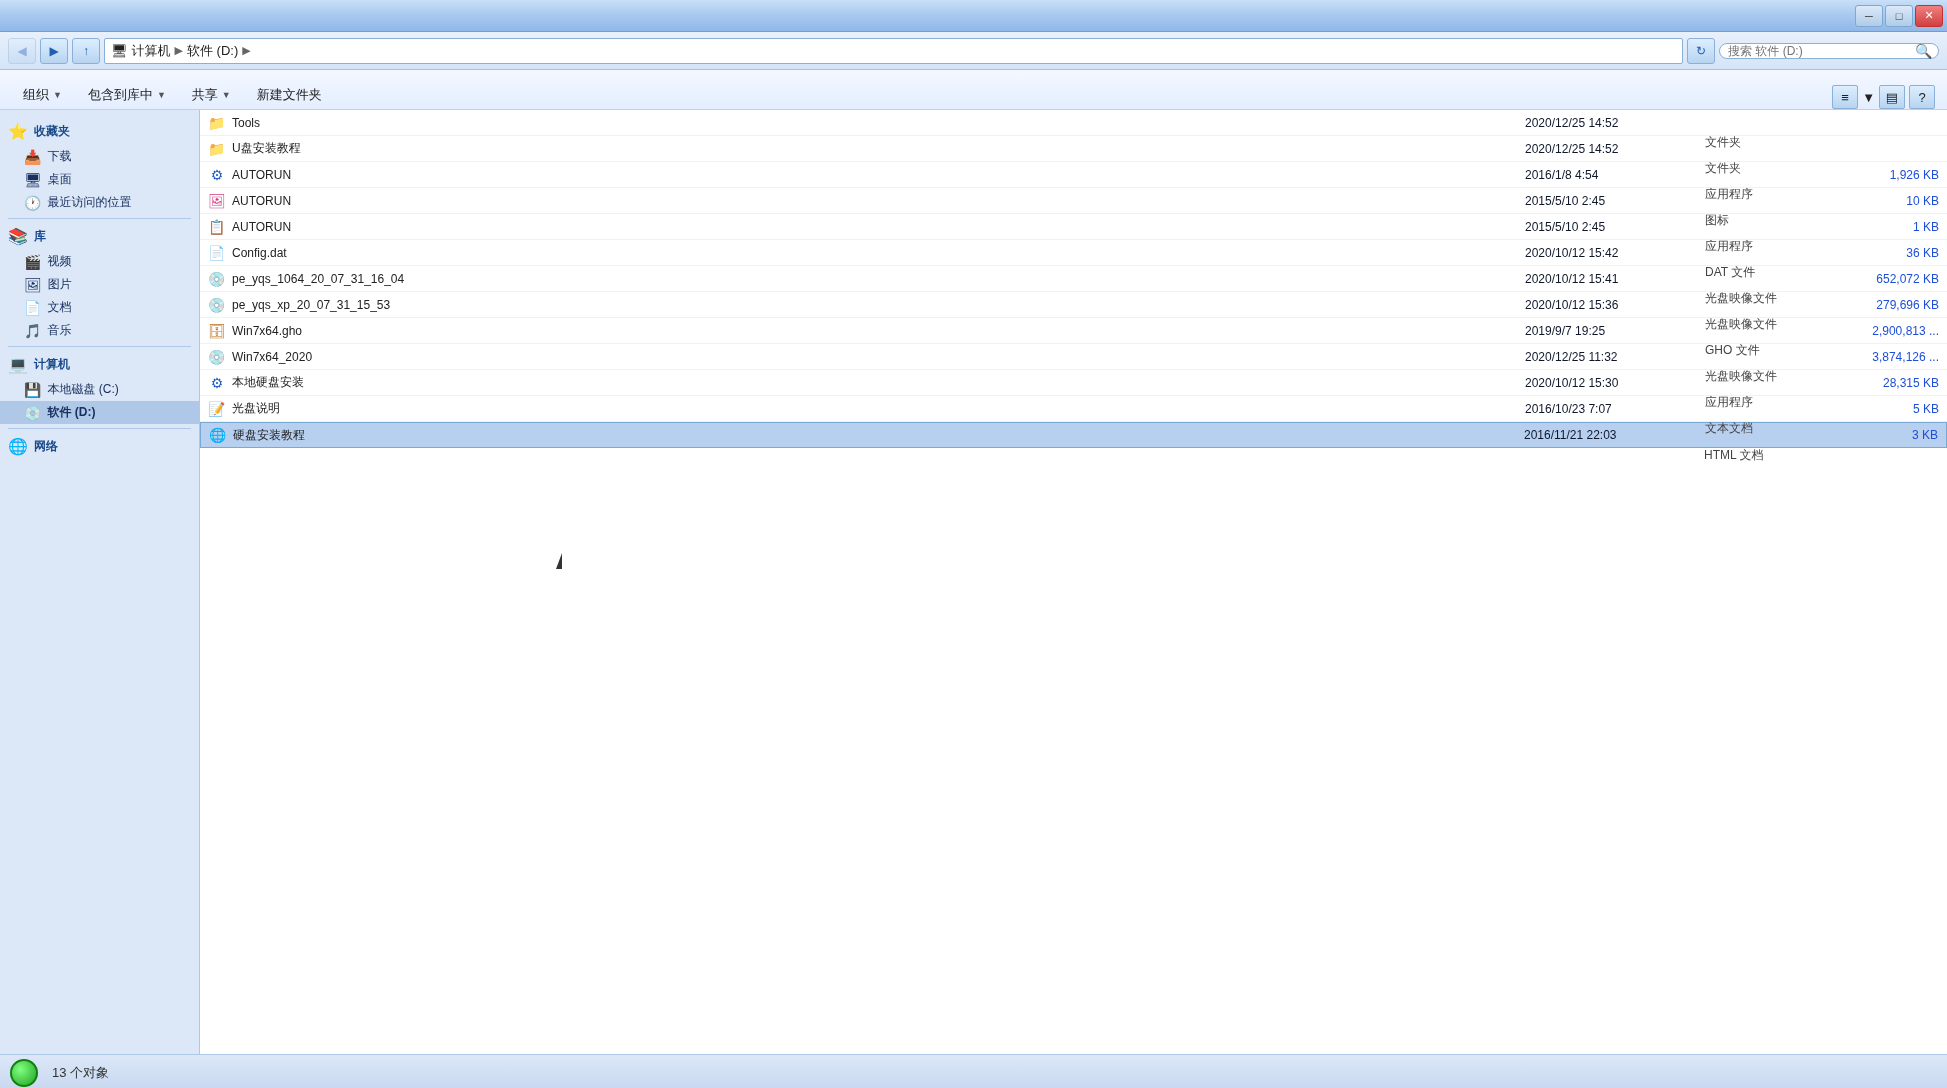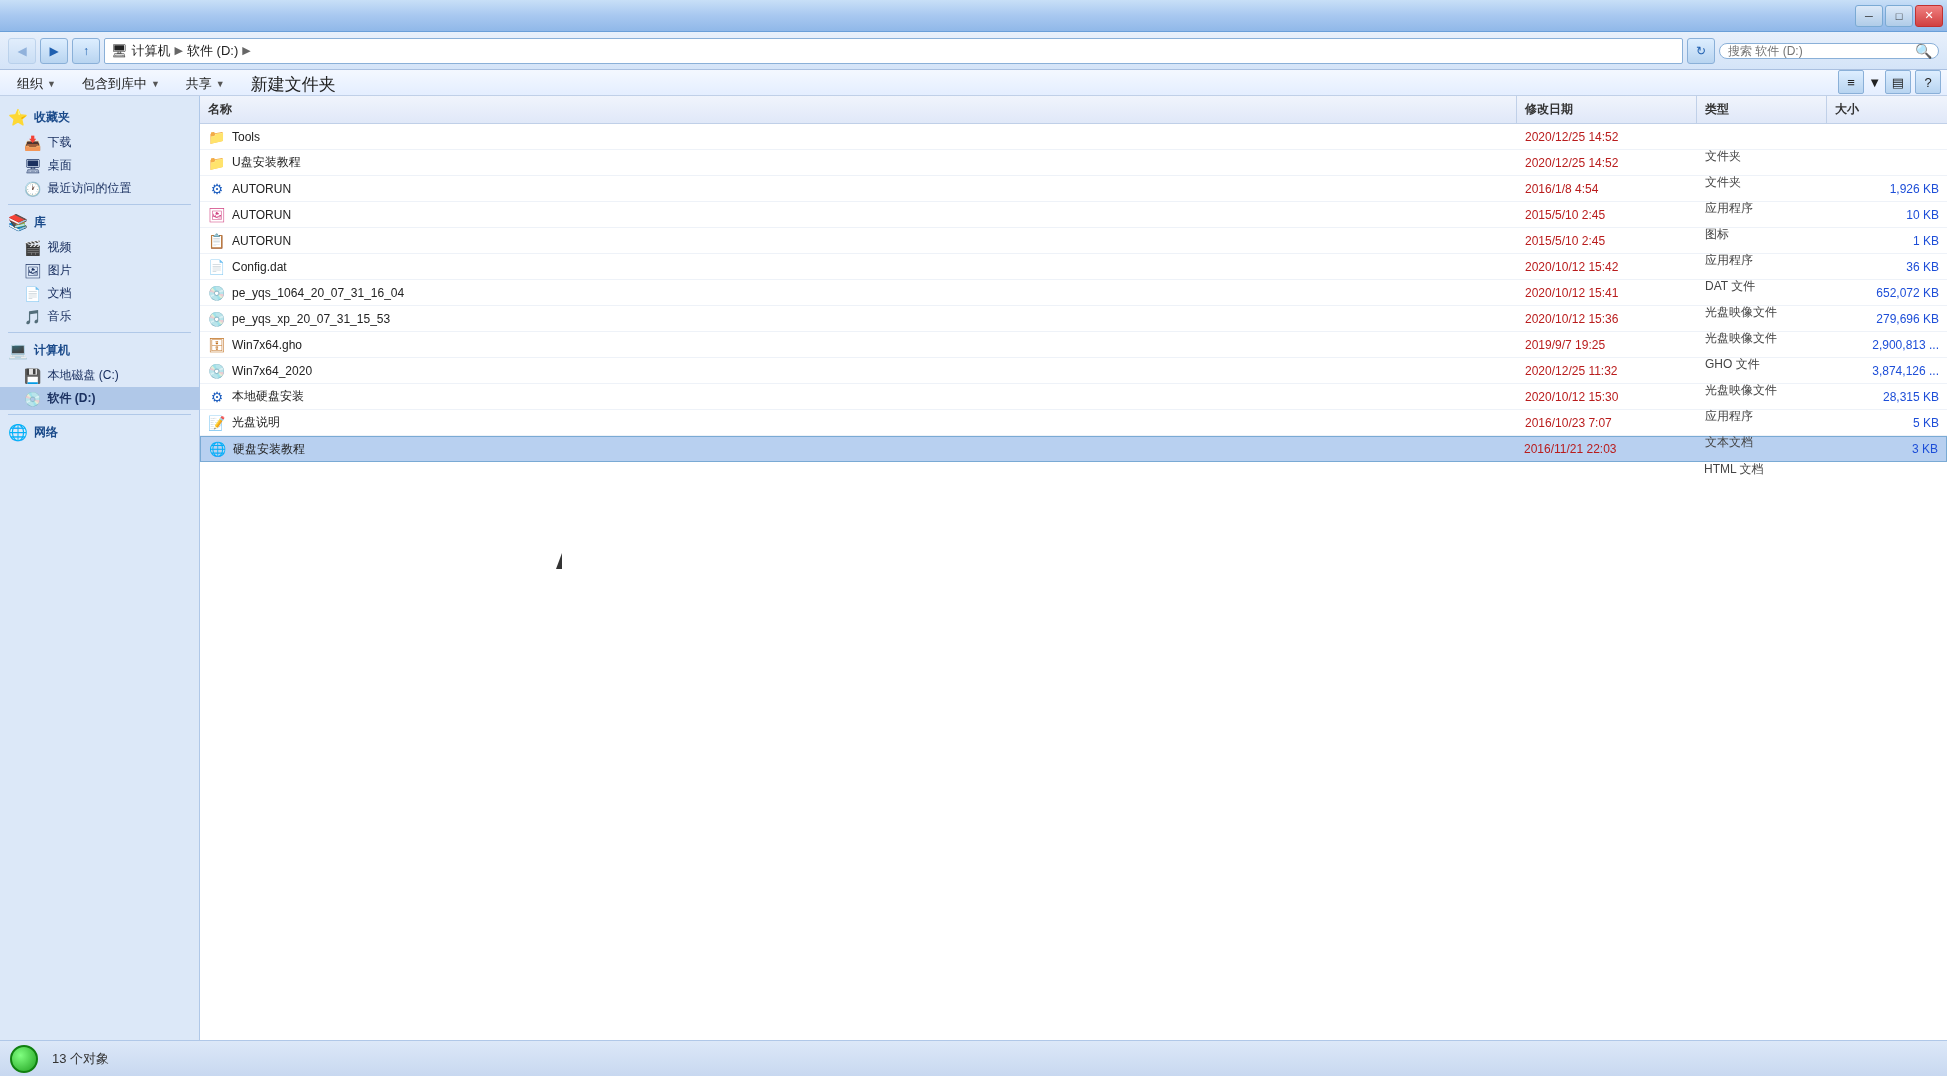--- a/index.html
+++ b/index.html
@@ -99,26 +99,26 @@
     .search-icon-btn {
       position: absolute;
       right: 6px;
       color: #8ab0d8;
       font-size: 14px;
       pointer-events: none;
     }
 
     
     .toolbar {
-      height: 26px;
+      height: 40px;
       background: linear-gradient(to bottom, #f4f8ff, #e4eeff);
       border-bottom: 1px solid #c0d0e8;
       display: flex;
-      align-items: flex-start;
-      padding: 0 6px;
+      align-items: flex-end;
+      padding: 0 12px;
       gap: 4px;
     }
     .toolbar-btn {
       height: 28px;
       padding: 0 10px;
       background: transparent;
       border: 1px solid transparent;
       border-radius: 3px;
       cursor: pointer;
       display: flex;
@@ -131,21 +131,21 @@
       font-size: 9px;
       color: #555;
     }
     .new-folder-btn {
       height: 28px;
       padding: 0 10px;
       background: transparent;
       border: 1px solid transparent;
       border-radius: 3px;
       cursor: pointer;
-      font-size: 17px;
+      font-size: 13px;
       color: #222;
     }
     .toolbar-right {
       margin-left: auto;
       display: flex;
       align-items: center;
       gap: 4px;
     }
     .view-btn {
       width: 26px;
@@ -283,21 +283,21 @@
       padding: 0 8px;
       display: flex;
       align-items: center;
       gap: 6px;
       overflow: hidden;
       white-space: nowrap;
     }
     .file-row .cell-date {
       width: 180px;
       padding: 0 8px;
-      color: #b91c1c;
+      color: #0f172a;
       white-space: nowrap;
     }
     .file-row .cell-type {
       width: 130px;
       padding: 0 8px;
       color: #444;
       white-space: nowrap;
       margin-top: 40px;
     }
     .file-row .cell-size {
@@ -494,26 +494,20 @@
     <div class="sidebar-section">
       <div class="sidebar-section-header">
         <span class="icon">🌐</span>
         <span>网络</span>
       </div>
     </div>
   </div>
 
   <div class="filelist">
 
-    <div class="filelist-header">
-      <div class="col-name">名称</div>
-      <div class="col-date">修改日期</div>
-      <div class="col-type">类型</div>
-      <div class="col-size">大小</div>
-    </div>
 
     <div id="file-rows-container">
         <div class="file-row">
     <div class="cell-name">
       <span class="ico ico-folder">📁</span>
       <span>Tools</span>
     </div>
     <div class="cell-date">2020/12/25 14:52</div>
     <div class="cell-type">文件夹</div>
     <div class="cell-size"></div>

